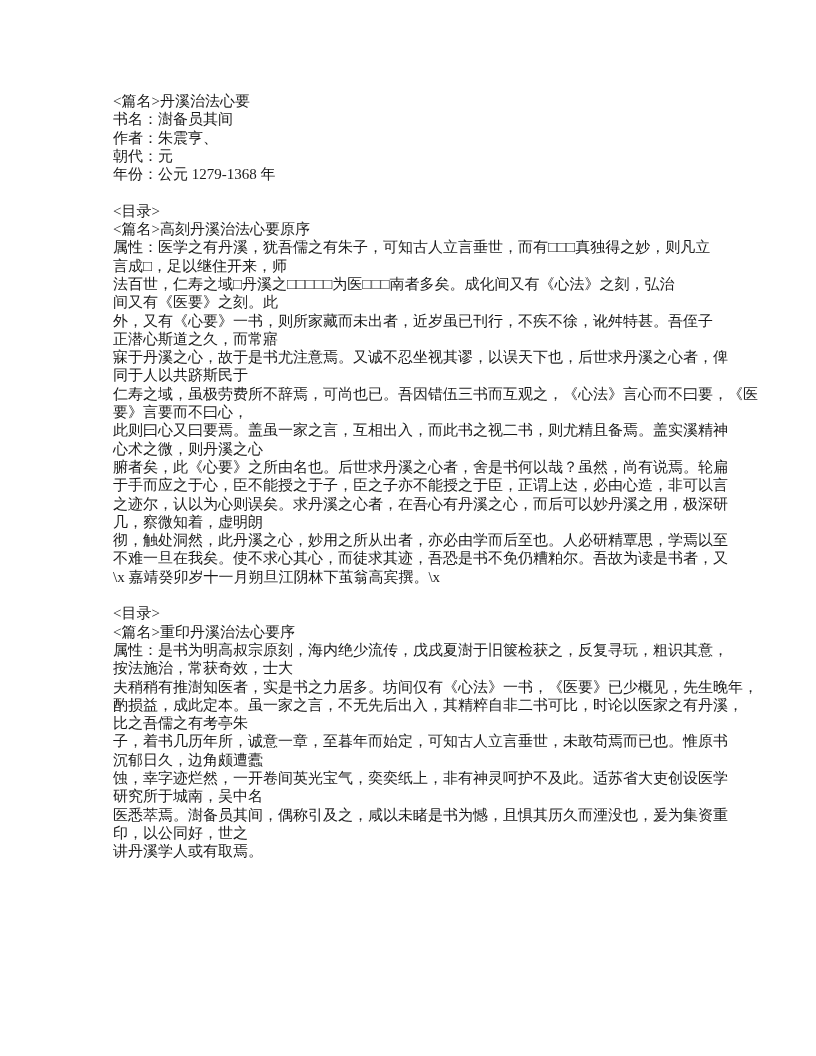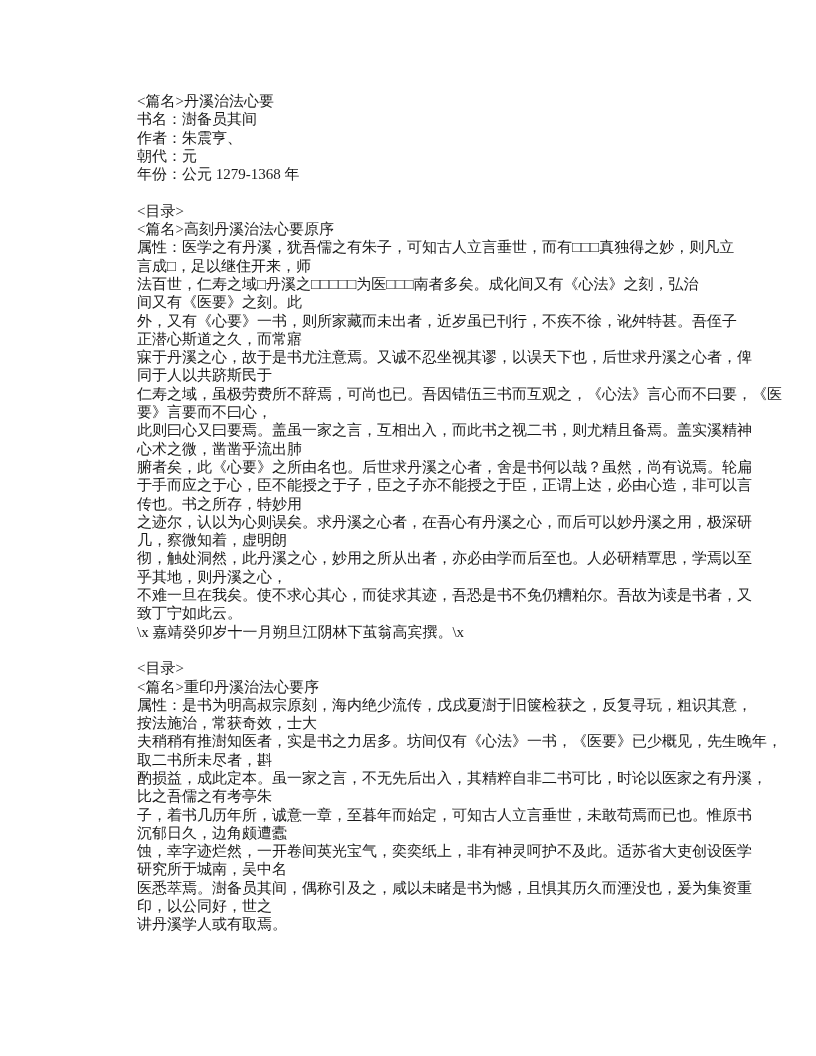--- a/index.html
+++ b/index.html
@@ -21,21 +21,20 @@
     width: 660px;
     color: #1a1a1a;
     font-family: "Liberation Serif", "DejaVu Serif", serif;
     font-size: 15px;
     line-height: 18.3px;
     letter-spacing: 0px;
   }
   .line {
     height: 18.3px;
     white-space: pre;
-    margin-left: 24px;
   }
   .line.blank {
     
   }
 </style>
 </head>
 <body>
 
 <div class="page">
   <div class="doc">
@@ -51,38 +50,34 @@
       <div class="line">言成□，足以继住开来，师</div>
       <div class="line">法百世，仁寿之域□丹溪之□□□□□为医□□□南者多矣。成化间又有《心法》之刻，弘治</div>
       <div class="line">间又有《医要》之刻。此</div>
       <div class="line">外，又有《心要》一书，则所家藏而未出者，近岁虽已刊行，不疾不徐，讹舛特甚。吾侄子</div>
       <div class="line">正潜心斯道之久，而常寤</div>
       <div class="line">寐于丹溪之心，故于是书尤注意焉。又诚不忍坐视其谬，以误天下也，后世求丹溪之心者，俾</div>
       <div class="line">同于人以共跻斯民于</div>
       <div class="line">仁寿之域，虽极劳费所不辞焉，可尚也已。吾因错伍三书而互观之，《心法》言心而不曰要，《医</div>
       <div class="line">要》言要而不曰心，</div>
       <div class="line">此则曰心又曰要焉。盖虽一家之言，互相出入，而此书之视二书，则尤精且备焉。盖实溪精神</div>
-      <div class="line">心术之微，凿凿乎流出肺</div>
+      <div class="line">心术之微，则丹溪之心</div>
       <div class="line">腑者矣，此《心要》之所由名也。后世求丹溪之心者，舍是书何以哉？虽然，尚有说焉。轮扁</div>
       <div class="line">于手而应之于心，臣不能授之于子，臣之子亦不能授之于臣，正谓上达，必由心造，非可以言</div>
-      <div class="line">传也。书之所存，特妙用</div>
       <div class="line">之迹尔，认以为心则误矣。求丹溪之心者，在吾心有丹溪之心，而后可以妙丹溪之用，极深研</div>
       <div class="line">几，察微知着，虚明朗</div>
       <div class="line">彻，触处洞然，此丹溪之心，妙用之所从出者，亦必由学而后至也。人必研精覃思，学焉以至</div>
-      <div class="line">乎其地，则丹溪之心，</div>
       <div class="line">不难一旦在我矣。使不求心其心，而徒求其迹，吾恐是书不免仍糟粕尔。吾故为读是书者，又</div>
-      <div class="line">致丁宁如此云。</div>
       <div class="line">\x 嘉靖癸卯岁十一月朔旦江阴林下茧翁高宾撰。\x</div>
       <div class="line blank">&nbsp;</div>
       <div class="line">&lt;目录&gt;</div>
       <div class="line">&lt;篇名&gt;重印丹溪治法心要序</div>
       <div class="line">属性：是书为明高叔宗原刻，海内绝少流传，戊戌夏澍于旧箧检获之，反复寻玩，粗识其意，</div>
       <div class="line">按法施治，常获奇效，士大</div>
       <div class="line">夫稍稍有推澍知医者，实是书之力居多。坊间仅有《心法》一书，《医要》已少概见，先生晚年，</div>
-      <div class="line">取二书所未尽者，斟</div>
       <div class="line">酌损益，成此定本。虽一家之言，不无先后出入，其精粹自非二书可比，时论以医家之有丹溪，</div>
       <div class="line">比之吾儒之有考亭朱</div>
       <div class="line">子，着书几历年所，诚意一章，至暮年而始定，可知古人立言垂世，未敢苟焉而已也。惟原书</div>
       <div class="line">沉郁日久，边角颇遭蠹</div>
       <div class="line">蚀，幸字迹烂然，一开卷间英光宝气，奕奕纸上，非有神灵呵护不及此。适苏省大吏创设医学</div>
       <div class="line">研究所于城南，吴中名</div>
       <div class="line">医悉萃焉。澍备员其间，偶称引及之，咸以未睹是书为憾，且惧其历久而湮没也，爰为集资重</div>
       <div class="line">印，以公同好，世之</div>
       <div class="line">讲丹溪学人或有取焉。</div>
     </div>

